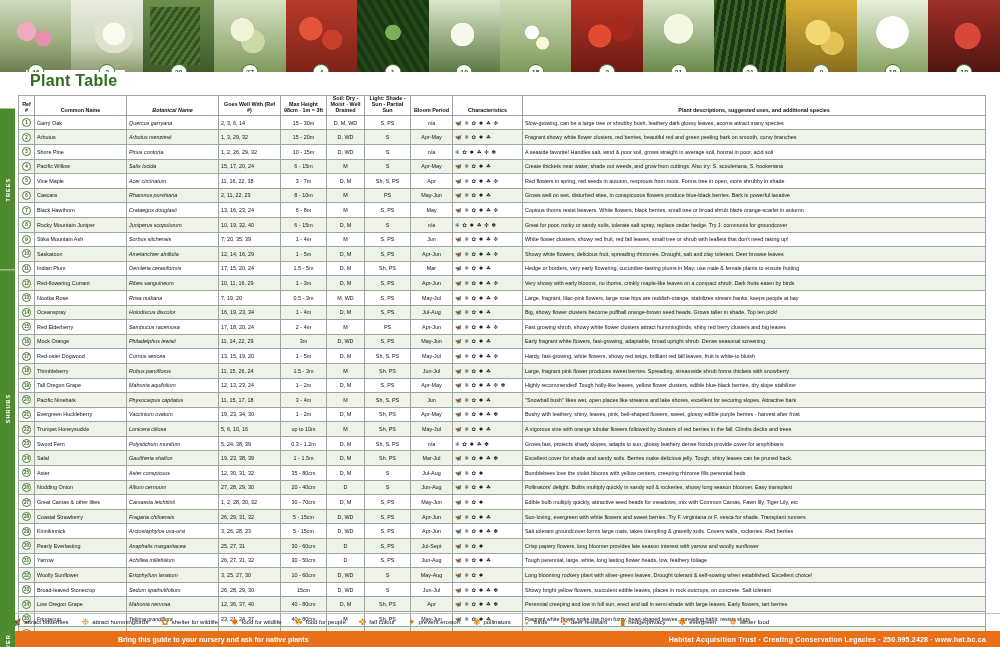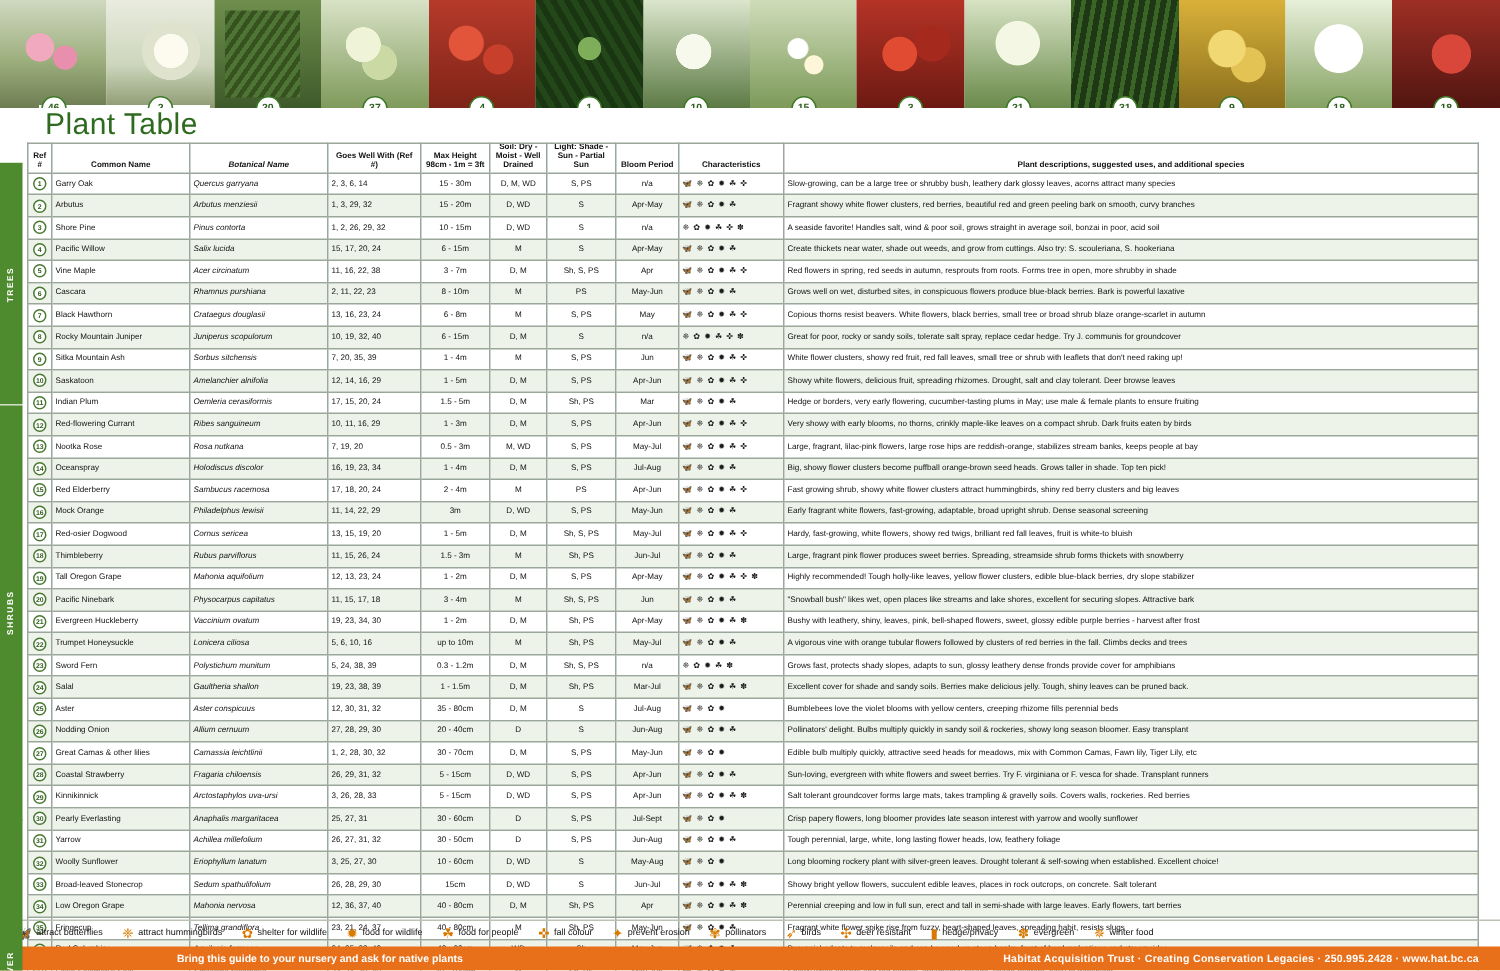--- a/index.html
+++ b/index.html
@@ -18,21 +18,21 @@
   .photo { flex:1 1 0; height:72px; position:relative; overflow:hidden; }
   .photo .num {
     position:absolute; left:50%; bottom:-9px; transform:translateX(-50%);
     width:17px; height:17px; border-radius:50%;
     background:#fff; border:1.2px solid #3d7a28;
     color:#2c5d1d; font-size:7px; line-height:15px; text-align:center;
     font-weight:bold; z-index:5;
   }
   .title {
     position:absolute; left:26px; top:70px;
-    font-size:20px; font-weight:normal; color:#2f6b1f;
+    font-size:16px; font-weight:bold; color:#2f6b1f;
     background:#ffffff; padding:2px 8px 2px 4px;
     letter-spacing:.3px;
   }
 
   
   .tablewrap { position:absolute; top:95px; left:18px; width:968px; }
   table.plants { border-collapse:collapse; width:968px; table-layout:fixed; }
   table.plants th, table.plants td {
     border:0.6px solid #9aa79a;
     font-size:5.4px; line-height:1.15;

